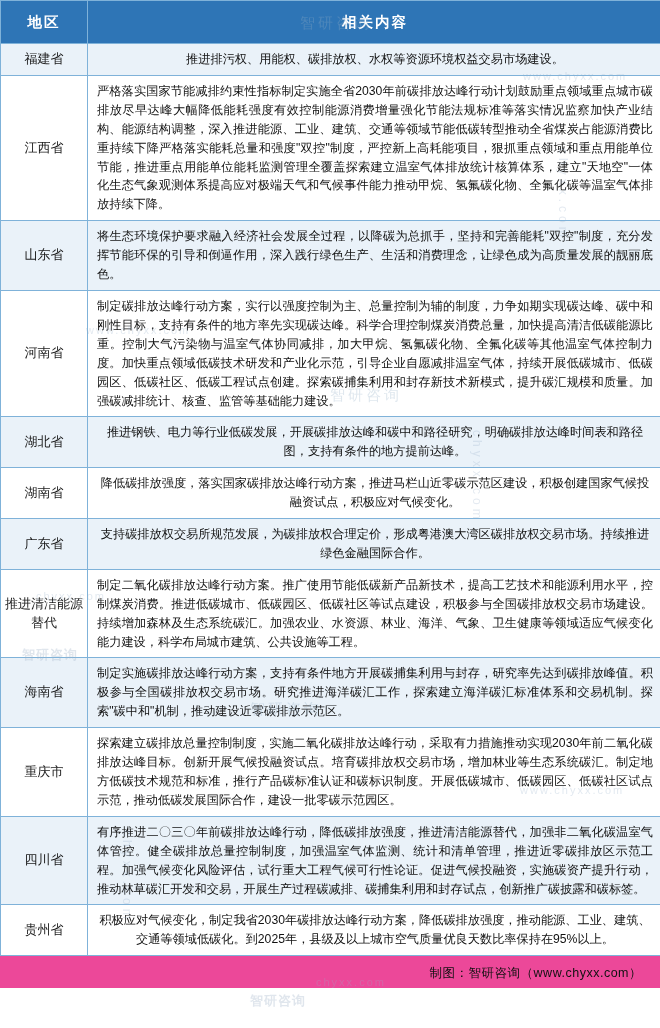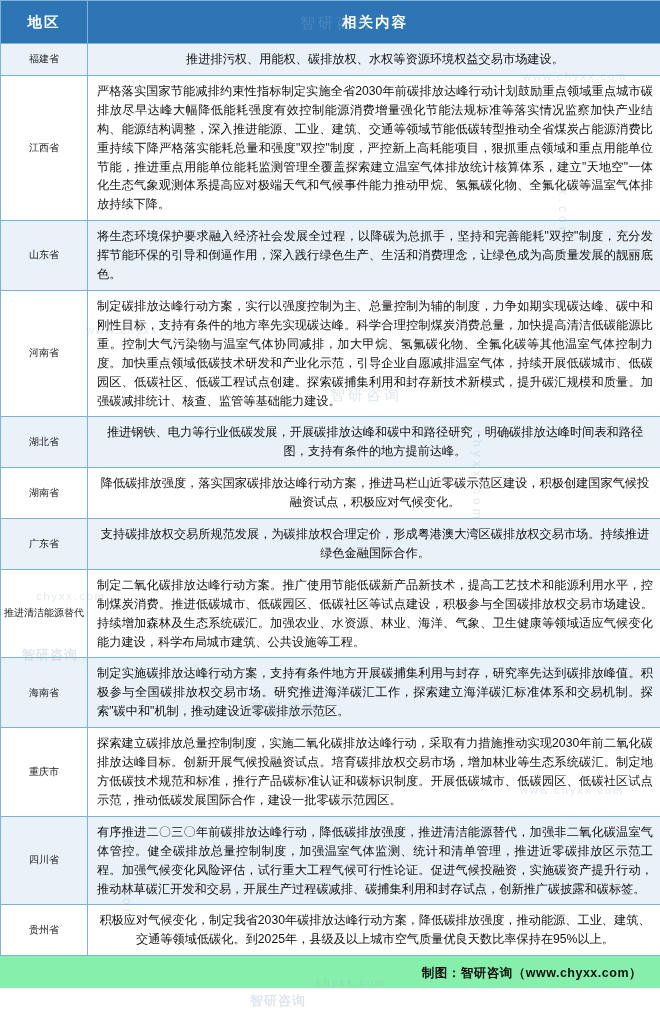--- a/index.html
+++ b/index.html
@@ -36,21 +36,21 @@
     letter-spacing: 2px;
     height: 34px;
     padding: 4px 0;
     text-align: center;
   }
   th.col-region { width: 86px; }
   th.col-content { width: 574px; }
   td.region {
     width: 86px;
     text-align: center;
-    font-size: 10px;
+    font-size: 13px;
     color: #1a1a1a;
     padding: 5px 3px;
     line-height: 1.45;
   }
   td.content {
     font-size: 12.2px;
     color: #111111;
     padding: 6px 9px;
     line-height: 1.55;
     text-align: justify;
@@ -61,23 +61,23 @@
   }
   tr.odd td { background: #eaf2f9; }
   tr.even td { background: #ffffff; }
 
   .footer {
     width: 660px;
     box-sizing: border-box;
     text-align: right;
     font-size: 12.5px;
     color: #111111;
-    font-weight: bold;
+    font-weight: normal;
     padding: 9px 18px 6px 0;
-    background: #86efac;
+    background: #ec4899;
     letter-spacing: 0.5px;
   }
 
   
   .wm {
     position: absolute;
     pointer-events: none;
     color: rgba(150, 175, 200, 0.30);
     font-size: 15px;
     letter-spacing: 3px;

